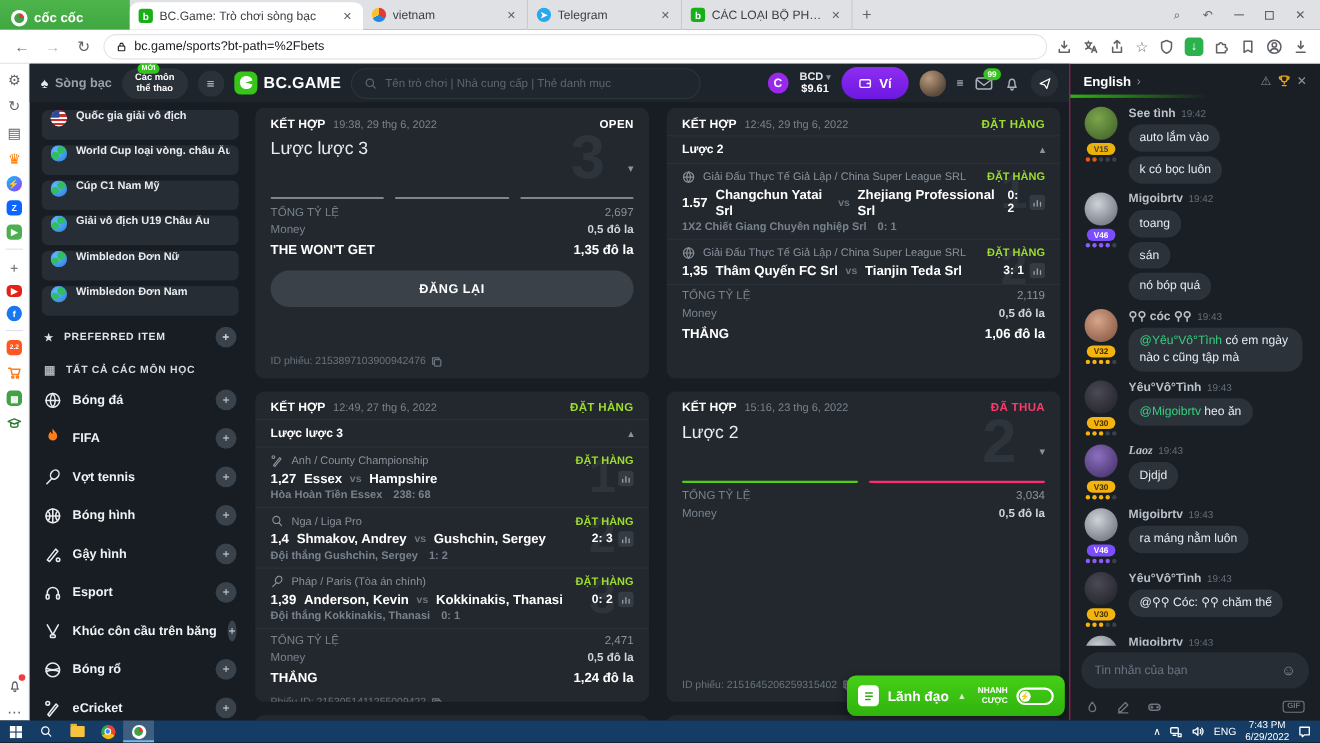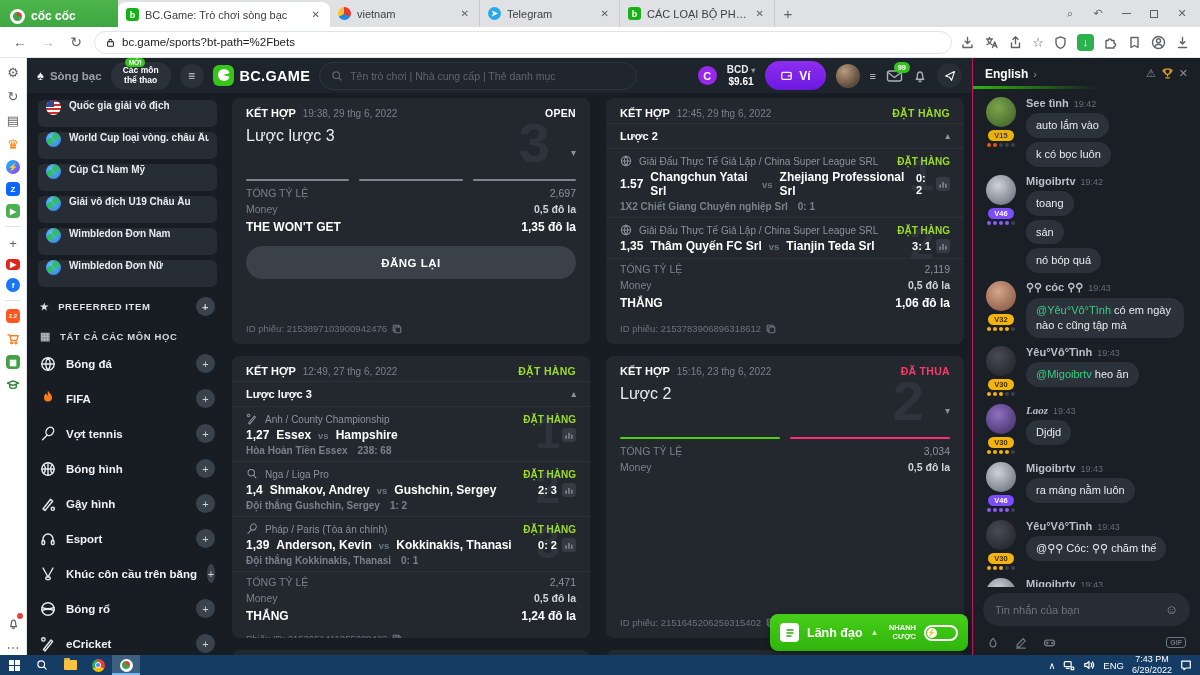--- a/index.html
+++ b/index.html
@@ -369,25 +369,25 @@
         <div class="lg-item">
           <span class="globe"></span>
           <span class="lb">Cúp C1 Nam Mỹ</span>
         </div>
         <div class="lg-item">
           <span class="globe"></span>
           <span class="lb">Giải vô địch U19 Châu Âu</span>
         </div>
         <div class="lg-item">
           <span class="globe"></span>
-          <span class="lb">Wimbledon Đơn Nam</span>
+          <span class="lb">Wimbledon Đơn Nữ</span>
         </div>
         <div class="lg-item">
           <span class="globe"></span>
-          <span class="lb">Wimbledon Đơn Nữ</span>
+          <span class="lb">Wimbledon Đơn Nam</span>
         </div>
         <div class="prefrow">
           <span>★</span>
           <span>PREFERRED ITEM</span>
           <span class="plusc">+</span>
         </div>
         <div class="allrow">
           <span class="gridico">▦</span>
           <span>TẤT CẢ CÁC MÔN HỌC</span>
         </div>
@@ -596,27 +596,20 @@
                 <span class="v">2,119</span>
               </div>
             <div class="srow money">
                 <span>Money</span>
                 <span class="v">0,5 đô la</span>
               </div>
             <div class="srow strong">
                 <span>THẮNG</span>
                 <span>1,06 đô la</span>
               </div>
-          </div>
-          <div class="ticket">
-            <span>ID phiếu: 2153783906896318612</span>
-            <svg class="ic" width="10" height="10" viewBox="0 0 12 12">
-                <rect x="3.5" y="3.5" width="7" height="7" rx="1"></rect>
-                <path d="M8.5 3.5v-2h-7v7h2"></path>
-              </svg>
           </div>
         </section>
 
         <section class="card">
           <div class="chead">
             <b>KẾT HỢP</b>
             <span class="tm">12:49, 27 thg 6, 2022</span>
             <span class="st g">ĐẶT HÀNG</span>
           </div>
           <div class="subrow">

